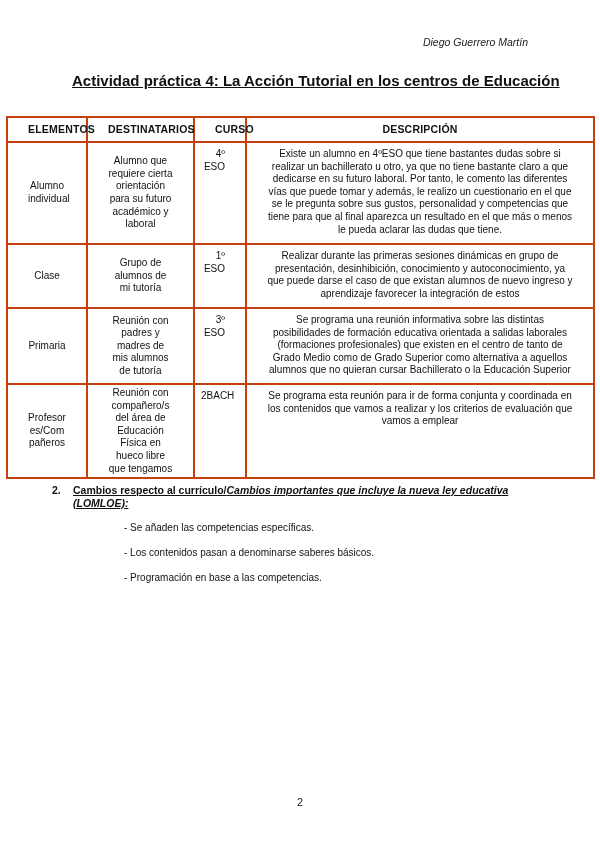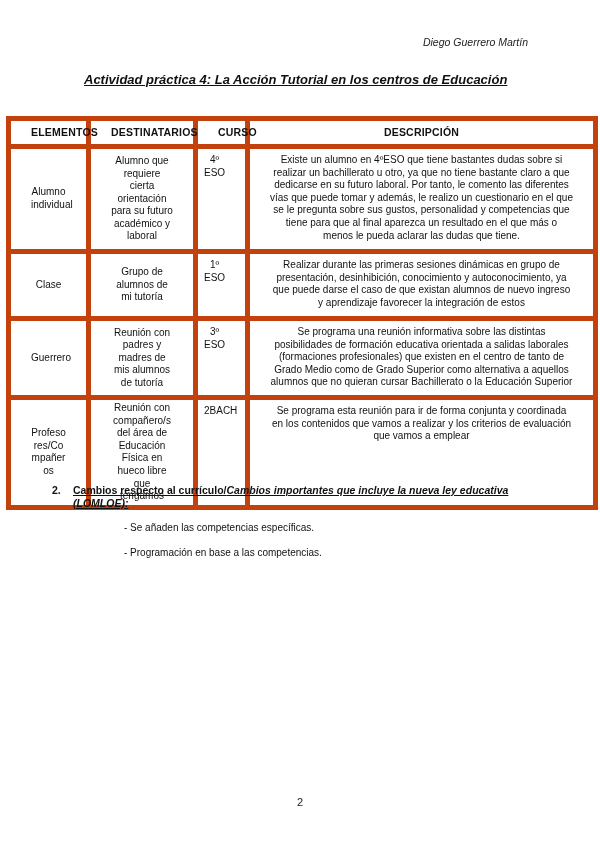--- a/index.html
+++ b/index.html
@@ -5,33 +5,33 @@
     html, body { margin: 0; padding: 0; background: #ffffff; }
     body {
       width: 600px; height: 848px; position: relative; overflow: hidden;
       font-family: "Liberation Sans", sans-serif; color: #111;
     }
     .author {
       position: absolute; top: 36px; right: 72px;
       font-size: 10.5px; font-style: italic; color: #222;
     }
     .doc-title {
-      position: absolute; top: 72px; left: 84px;
-      font-size: 13px; font-weight: bold; text-decoration: underline; color: #111; font-style: italic;
+      position: absolute; top: 72px; left: 72px;
+      font-size: 15px; font-weight: bold; text-decoration: underline; color: #111;
     }
     table.tutoria {
       position: absolute; top: 116px; left: 6px;
       width: 587px; border-collapse: collapse; table-layout: fixed;
       font-size: 10px; line-height: 12.6px;
     }
     table.tutoria th, table.tutoria td {
-      border: 5px solid #c2410c; padding: 2px 20px; vertical-align: middle; text-align: center;
+      border: 2px solid #c2410c; padding: 2px 20px; vertical-align: middle; text-align: center;
     }
     table.tutoria th { font-weight: bold; font-size: 10.5px; height: 19px; letter-spacing: 0.2px; }
-    table.tutoria td.curso { vertical-align: top; text-align: center; padding-top: 5px; padding-left: 6px; margin-left: 36px; }
+    table.tutoria td.curso { vertical-align: top; text-align: right; padding-top: 5px; padding-left: 6px; margin-left: 36px; }
     table.tutoria td.desc { vertical-align: top; padding-top: 5px; }
     tr.r1 td { height: 93px; }
     tr.r2 td { height: 55px; }
     tr.r3 td { height: 67px; }
     tr.r4 td { height: 69px; }
     .section {
       position: absolute; top: 484px; left: 52px; width: 470px;
       font-size: 10.5px; line-height: 13px; font-weight: bold;
     }
     .section .num { position: absolute; left: 0; top: 0; }
@@ -76,37 +76,38 @@
       <td class="curso">4º ESO</td>
       <td class="desc">Existe un alumno en 4ºESO que tiene bastantes dudas sobre si realizar un bachillerato u otro, ya que no tiene bastante claro a que dedicarse en su futuro laboral. Por tanto, le comento las diferentes vías que puede tomar y además, le realizo un cuestionario en el que se le pregunta sobre sus gustos, personalidad y competencias que tiene para que al final aparezca un resultado en el que más o menos le pueda aclarar las dudas que tiene.</td>
     </tr>
     <tr class="r2">
       <td>Clase</td>
       <td>Grupo de alumnos de mi tutoría</td>
       <td class="curso">1º ESO</td>
       <td class="desc">Realizar durante las primeras sesiones dinámicas en grupo de presentación, desinhibición, conocimiento y autoconocimiento, ya que puede darse el caso de que existan alumnos de nuevo ingreso y aprendizaje favorecer la integración de estos</td>
     </tr>
     <tr class="r3">
-      <td>Guerrero</td>
+      <td>Primaria</td>
       <td>Reunión con padres y madres de mis alumnos de tutoría</td>
       <td class="curso">3º ESO</td>
       <td class="desc">Se programa una reunión informativa sobre las distintas posibilidades de formación educativa orientada a salidas laborales (formaciones profesionales) que existen en el centro de tanto de Grado Medio como de Grado Superior como alternativa a aquellos alumnos que no quieran cursar Bachillerato o la Educación Superior</td>
     </tr>
     <tr class="r4">
       <td style="word-break:break-all;">Profesores/Compañeros</td>
       <td style="vertical-align:top;">Reunión con compañero/s del área de Educación Física en hueco libre que tengamos</td>
       <td class="curso">2BACH</td>
       <td class="desc">Se programa esta reunión para ir de forma conjunta y coordinada en los contenidos que vamos a realizar y los criterios de evaluación que vamos a emplear</td>
     </tr>
   </tbody>
 </table>
 
 <div class="section">
   <span class="num">2.</span>
   <div class="heading"><span>Cambios respecto al currículo/</span><em>Cambios importantes que incluye la nueva ley educativa (LOMLOE):</em></div>
 </div>
 
 <ul class="changes">
   <li>- Se añaden las competencias específicas.</li>
+  <li>- Los contenidos pasan a denominarse saberes básicos.</li>
   <li>- Programación en base a las competencias.</li>
 </ul>
 
 <div class="page-num">2</div>
 
 </body></html>

